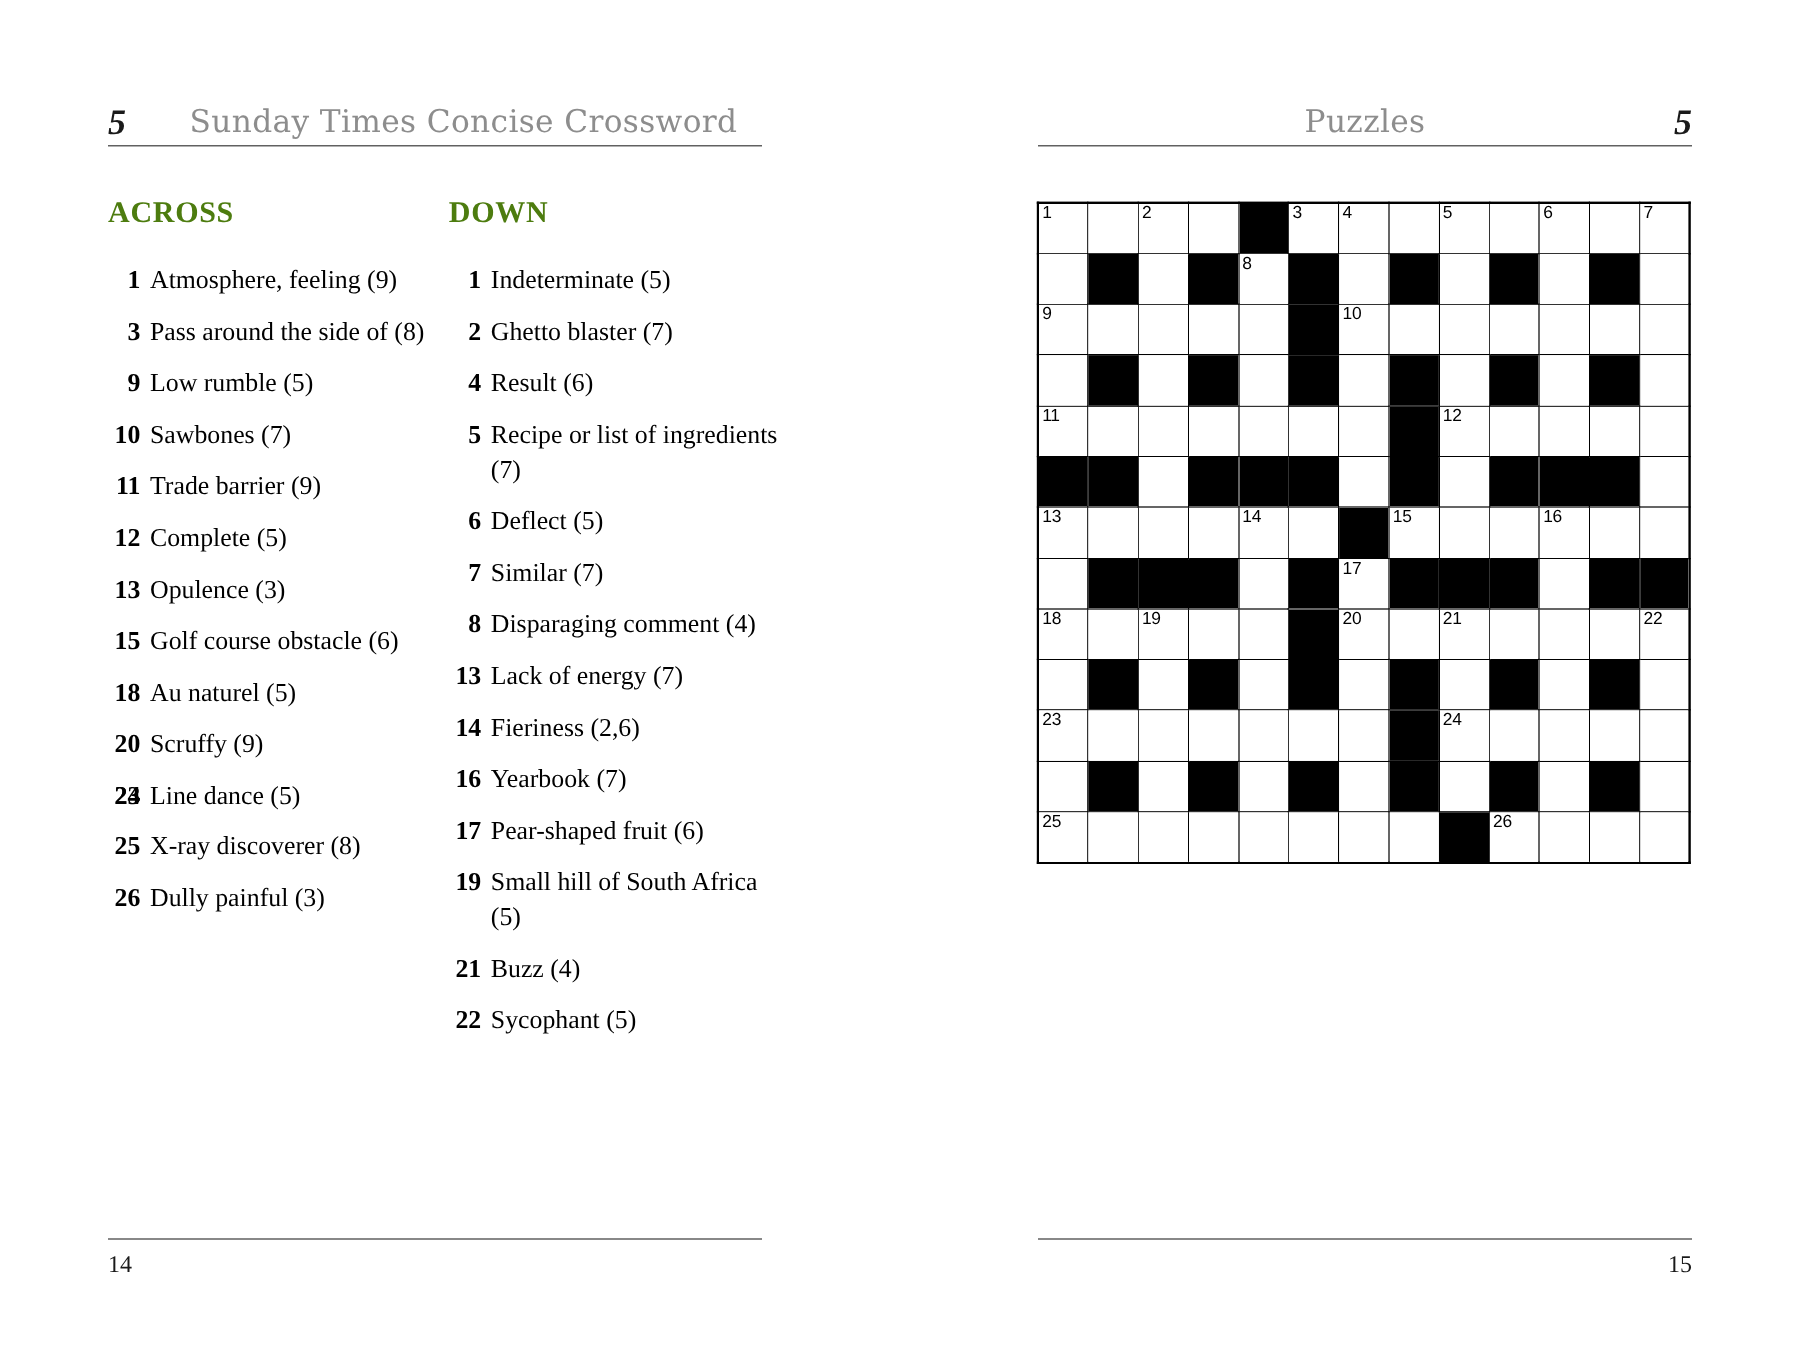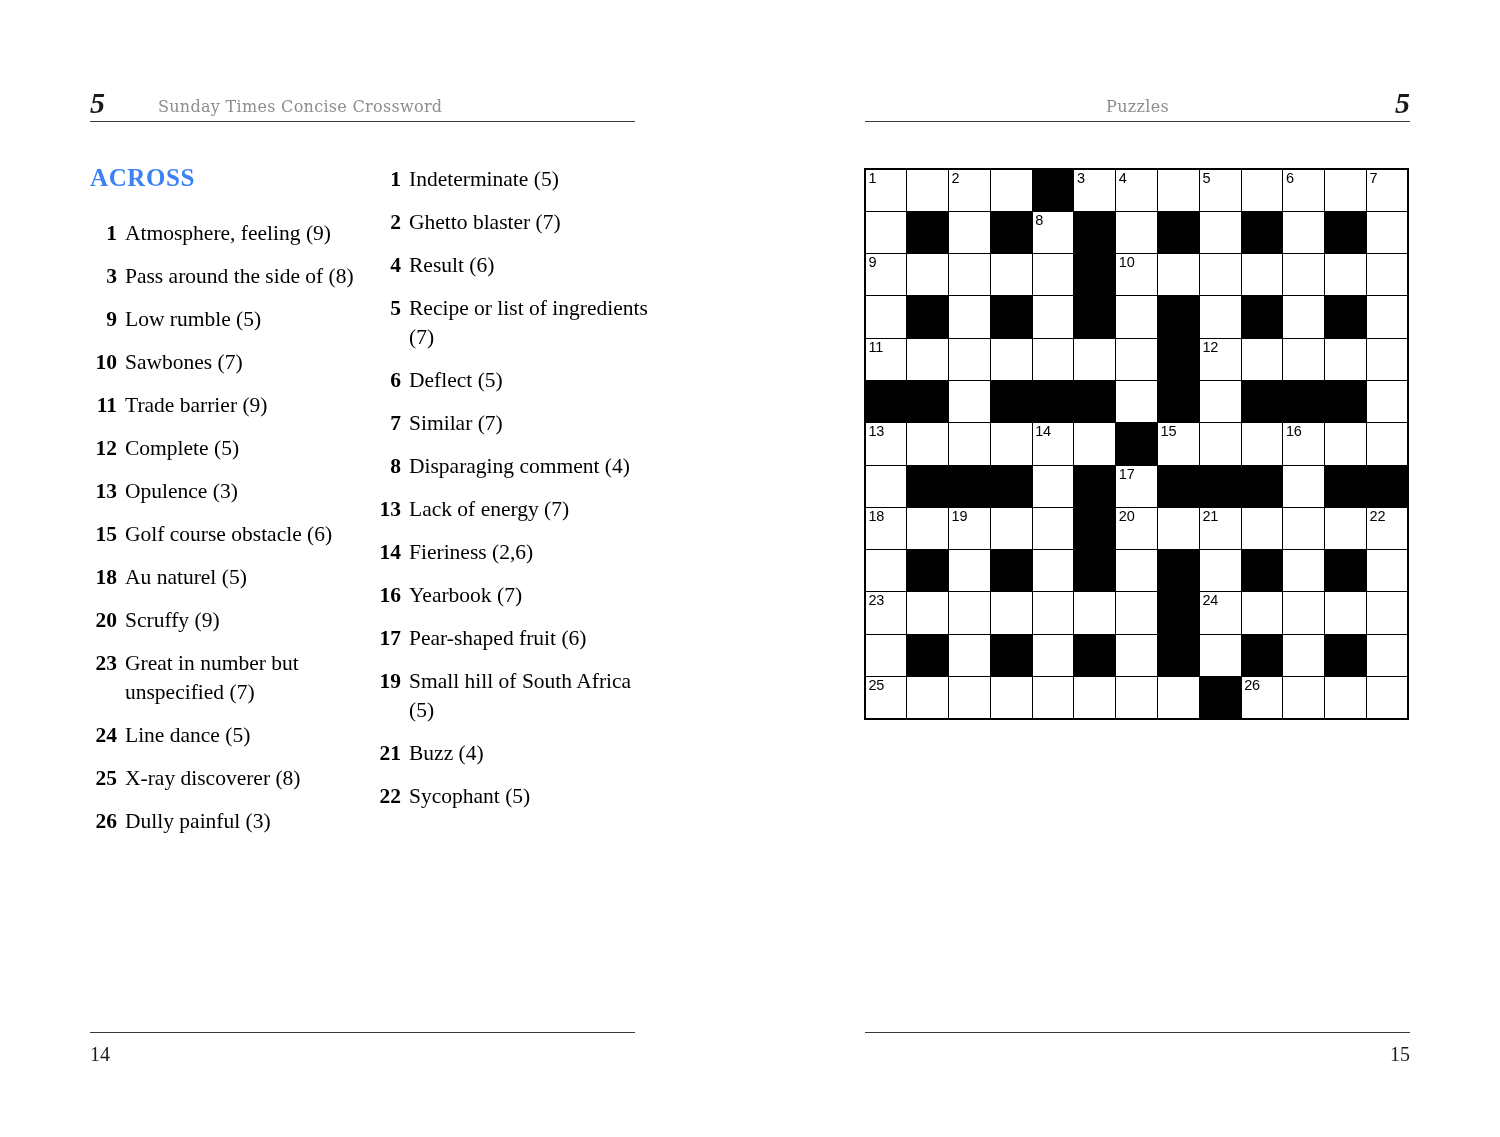--- a/index.html
+++ b/index.html
@@ -41,21 +41,21 @@
     font-size: 30px;
     color: #1a1a1a;
     line-height: 1;
   }
   .folio-l { left: 0; }
   .folio-r { right: 0; text-align: right; }
   .run-head {
     position: absolute;
     bottom: 7px;
     font-family: "DejaVu Serif", serif;
-    font-size: 16px;
+    font-size: 26px;
     letter-spacing: 0.3px;
     color: #8d8d8d;
     line-height: 1;
     white-space: nowrap;
   }
   .run-head-l { left: 68px; }
   .run-head-r { left: 50%; transform: translateX(-50%); }
 
   
   .clue-col {
@@ -63,21 +63,21 @@
     top: 165px;
   }
   .col-across { left: 90px;  width: 270px; }
   .col-down   { left: 374px; width: 285px; }
 
   .clue-heading {
     font-family: "Liberation Serif", serif;
     font-weight: bold;
     font-size: 25px;
     letter-spacing: 0.6px;
-    color: #3b82f6;
+    color: #4d7c0f;
     margin: 0 0 29px 0;
     line-height: 1;
   }
 
   ul.clues {
     list-style: none;
     margin: 0;
     padding: 0;
   }
   ul.clues li {
@@ -179,28 +179,29 @@
         <li><span class="num">1</span><span>Atmosphere, feeling (9)</span></li>
         <li><span class="num">3</span><span>Pass around the side of (8)</span></li>
         <li><span class="num">9</span><span>Low rumble (5)</span></li>
         <li><span class="num">10</span><span>Sawbones (7)</span></li>
         <li><span class="num">11</span><span>Trade barrier (9)</span></li>
         <li><span class="num">12</span><span>Complete (5)</span></li>
         <li><span class="num">13</span><span>Opulence (3)</span></li>
         <li><span class="num">15</span><span>Golf course obstacle (6)</span></li>
         <li><span class="num">18</span><span>Au naturel (5)</span></li>
         <li><span class="num">20</span><span>Scruffy (9)</span></li>
-        <li><span class="num">23</span><span>Great in number but unspecified (7)</span></li>
+        <li><span class="num">23</span></li>
         <li><span class="num">24</span><span>Line dance (5)</span></li>
         <li><span class="num">25</span><span>X-ray discoverer (8)</span></li>
         <li><span class="num">26</span><span>Dully painful (3)</span></li>
       </ul>
   </div>
 
   <div class="clue-col col-down">
+    <div class="clue-heading">DOWN</div>
     <ul class="clues">
         <li><span class="num">1</span><span>Indeterminate (5)</span></li>
         <li><span class="num">2</span><span>Ghetto blaster (7)</span></li>
         <li><span class="num">4</span><span>Result (6)</span></li>
         <li><span class="num">5</span><span>Recipe or list of ingredients (7)</span></li>
         <li><span class="num">6</span><span>Deflect (5)</span></li>
         <li><span class="num">7</span><span>Similar (7)</span></li>
         <li><span class="num">8</span><span>Disparaging comment (4)</span></li>
         <li><span class="num">13</span><span>Lack of energy (7)</span></li>
         <li><span class="num">14</span><span>Fieriness (2,6)</span></li>

